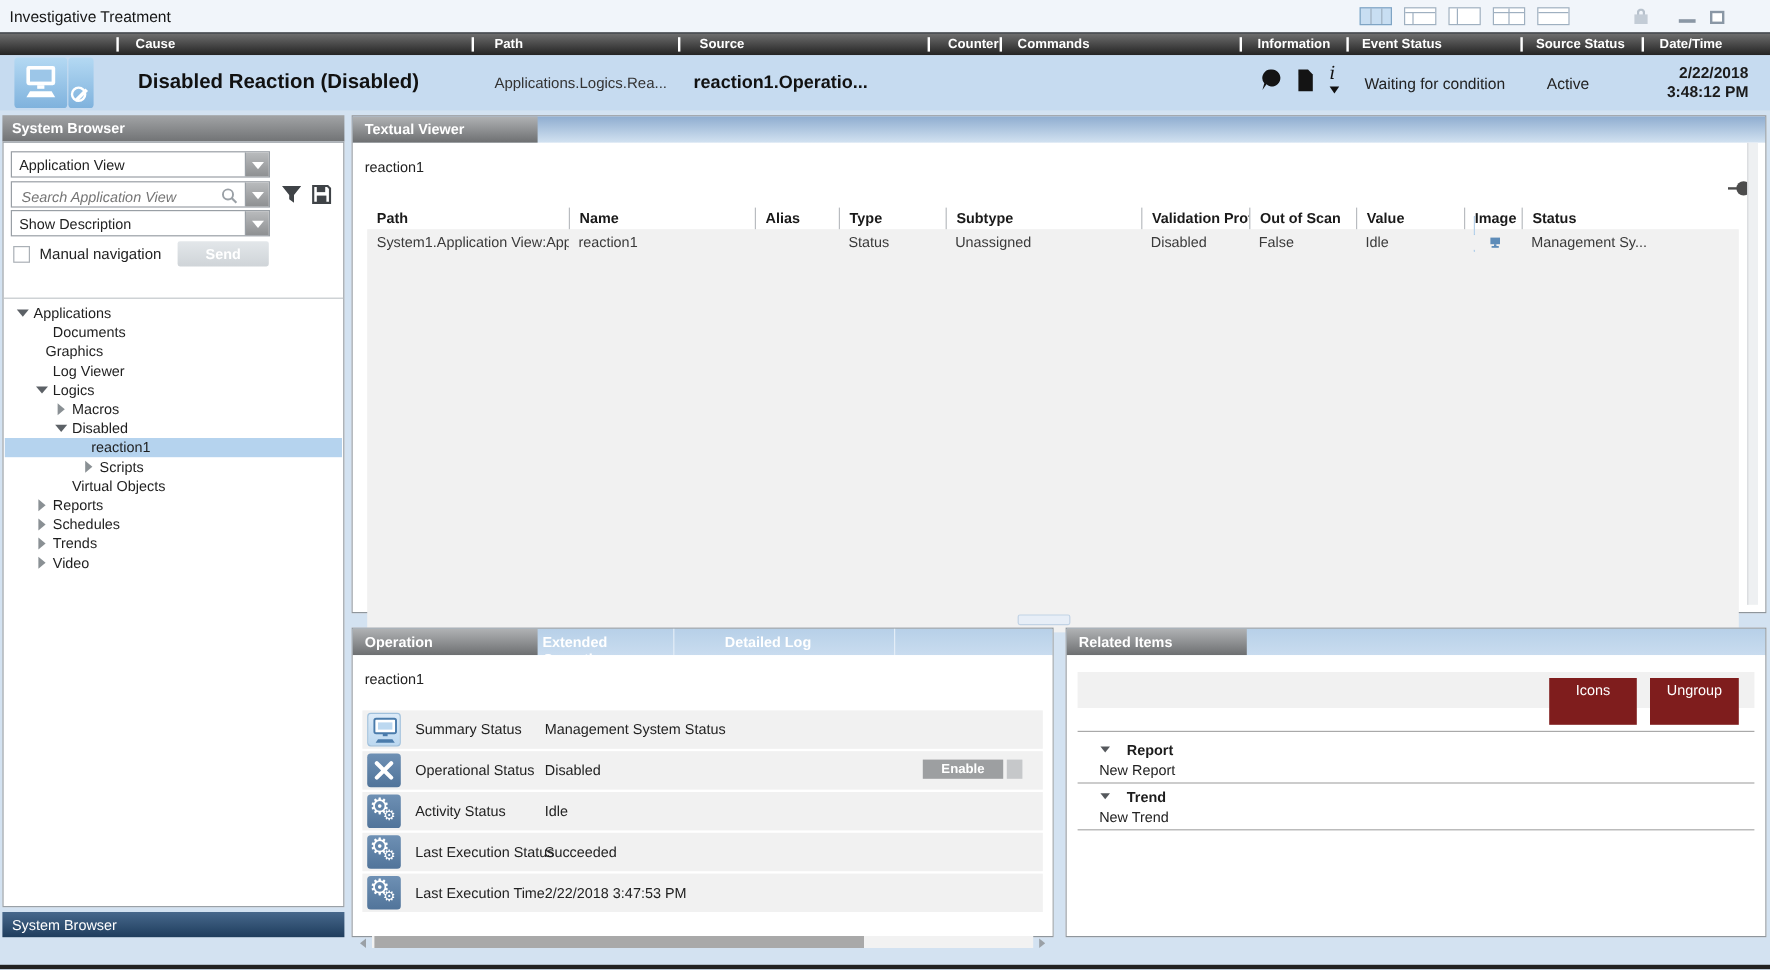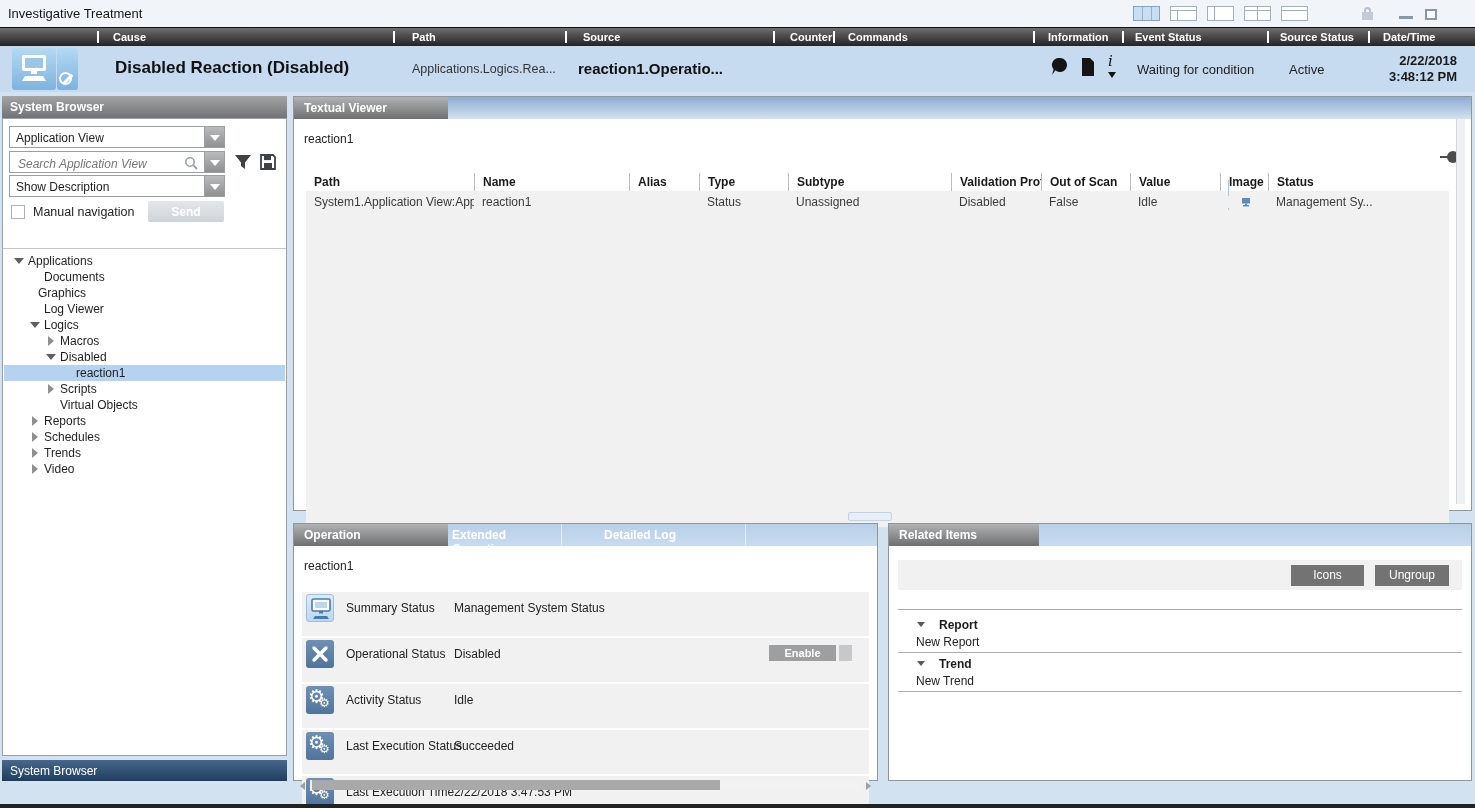--- a/index.html
+++ b/index.html
@@ -89,42 +89,42 @@
   .tv-vscroll{position:absolute;right:6px;top:0px;bottom:6px;width:9px;background:#eef0f2;border-left:1px solid #d6d9dc;}
   .mini-tile{width:16px;height:15px;background:#cfe4f6;border:1px solid #a8c8e4;border-radius:2px;position:relative;}
   
   .splitter{position:absolute;left:848px;top:512px;width:44px;height:9px;background:#e7eef7;border:1px solid #c2d3e5;border-radius:2px;}
   
   .op-panel{left:293px;top:523px;width:585px;height:258px;}
   .op-strip{background:linear-gradient(180deg,#b7d0e8,#c9dcef);}
   .op-tab{position:absolute;top:0;height:22px;color:#fff;font-size:12px;font-weight:bold;padding:4px 0 0 10px;border-right:1px solid #e3edf7;}
   .op-content{position:absolute;left:0;top:22px;right:0;bottom:0;background:#fff;}
   .op-rows{position:absolute;left:8px;top:46px;right:8px;}
-  .op-row{position:relative;height:44px;margin-bottom:2px;background:#f1f1f1;}
+  .op-row{position:relative;height:32px;margin-bottom:2px;background:#f1f1f1;}
   .op-tile{position:absolute;left:4px;top:2px;width:28px;height:28px;border-radius:3px;}
   .tile-blue{background:linear-gradient(180deg,#6e90b4,#51749a);}
   .tile-light{background:linear-gradient(180deg,#ddebf8,#bcd8f0);border:1px solid #9fc0dc;}
   .op-label{position:absolute;left:44px;top:9px;font-size:12px;color:#222;white-space:nowrap;}
   .op-value{position:absolute;left:152px;top:9px;font-size:12px;color:#222;white-space:nowrap;}
   .enable-btn{position:absolute;right:33px;top:7px;width:67px;height:16px;background:#9d9fa1;color:#fff;
               font-size:11px;font-weight:bold;text-align:center;padding-top:2px;}
   .enable-side{position:absolute;right:17px;top:7px;width:13px;height:16px;background:#c6c8ca;}
   .gearbig{position:absolute;left:2px;top:-1px;font-family:"DejaVu Sans",sans-serif;font-size:19px;color:#fff;}
   .gearsmall{position:absolute;left:13px;top:10px;font-family:"DejaVu Sans",sans-serif;font-size:12px;color:#fff;}
   .hscroll{position:absolute;left:6px;right:6px;top:233px;height:13px;}
   .hs-arrow{position:absolute;top:3px;width:0;height:0;border-top:4px solid transparent;border-bottom:4px solid transparent;}
   .hs-left{left:0;border-right:5px solid #9aa0a6;}
   .hs-right{right:0;border-left:5px solid #9aa0a6;}
   .hs-track{position:absolute;left:10px;right:10px;top:1px;height:10px;background:#f2f2f2;}
   .hs-thumb{position:absolute;left:2px;top:0;width:74%;height:10px;background:#a9a9a9;}
   
   .ri-panel{left:888px;top:523px;width:584px;height:258px;}
   .ri-content{position:absolute;left:0;top:22px;right:0;bottom:0;background:#fff;}
   .ri-toolbar{position:absolute;left:9px;right:9px;top:14px;height:30px;background:#f1f1f1;}
-  .ri-btn{position:absolute;top:5px;height:21px;background:#737373;color:#fff;font-size:12px;text-align:center;padding-top:3px;}
+  .ri-btn{position:absolute;top:5px;height:39px;background:#7f1d1d;color:#fff;font-size:12px;text-align:center;padding-top:3px;}
   .ri-btn.icons{right:98px;width:73px;}
   .ri-btn.ungroup{right:13px;width:74px;}
   .ri-line{position:absolute;left:9px;right:9px;height:1px;background:#a9a9a9;}
   .ri-groups{position:absolute;left:9px;right:9px;top:71px;}
   .ri-group-head{position:relative;height:17px;font-size:12px;font-weight:600;color:#1c1c1c;}
   .ri-group-head .glabel{position:absolute;left:41px;top:1px;}
   .ri-arrow{position:absolute;left:19px;top:5px;width:0;height:0;border-left:4.5px solid transparent;border-right:4.5px solid transparent;border-top:5.5px solid #55585c;}
   .ri-item{position:relative;height:16px;font-size:12px;color:#222;padding-left:18px;padding-top:1px;}
   .ri-sep{position:relative;left:0;width:100%;height:1px;background:#ababab;margin:2px 0 3px 0;}
   
@@ -297,21 +297,21 @@
             <span class="tlabel">Macros</span>
           </div>
           <div class="trow" style="padding-left: 42px;">
             <span class="arr arr-down"></span>
             <span class="tlabel">Disabled</span>
           </div>
           <div class="trow sel" style="padding-left: 58px;">
             <span class="arr"></span>
             <span class="tlabel">reaction1</span>
           </div>
-          <div class="trow" style="padding-left: 42px;">
+          <div class="trow" style="padding-left: 42px; margin-left: 23px;">
             <span class="arr arr-right"></span>
             <span class="tlabel">Scripts</span>
           </div>
           <div class="trow" style="padding-left: 42px;">
             <span class="arr"></span>
             <span class="tlabel">Virtual Objects</span>
           </div>
           <div class="trow" style="padding-left: 26px;">
             <span class="arr arr-right"></span>
             <span class="tlabel">Reports</span>

